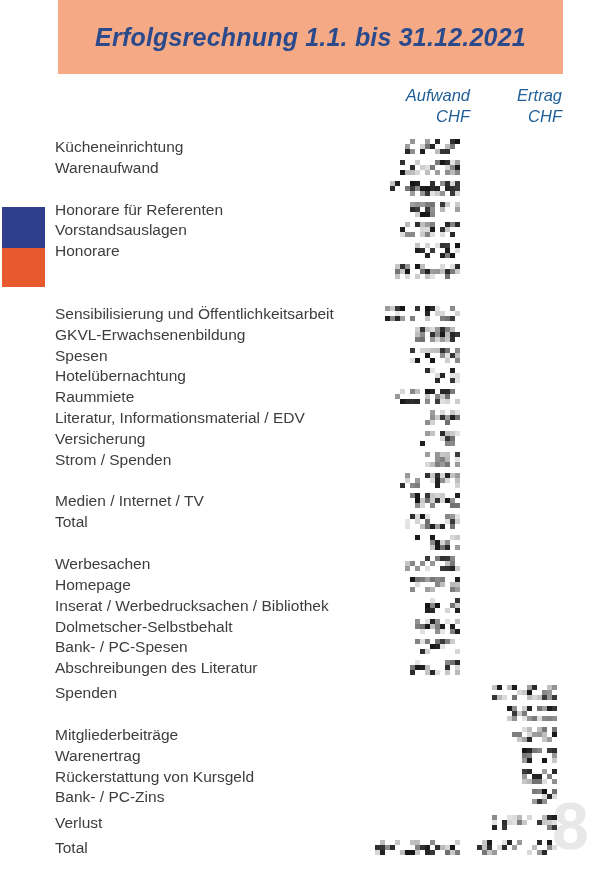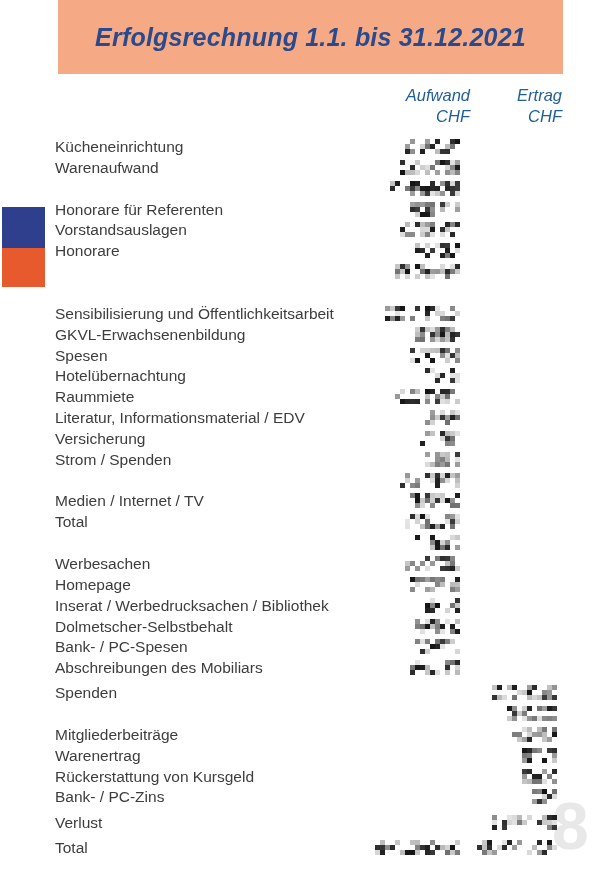--- a/index.html
+++ b/index.html
@@ -927,21 +927,21 @@
           <i style="background: rgb(208, 208, 208);"></i>
           <i style="background: transparent;"></i>
           <i style="background: transparent;"></i>
           <i style="background: transparent;"></i>
           <i style="background: transparent;"></i>
           <i style="background: transparent;"></i>
           <i style="background: rgb(214, 214, 214);"></i>
         </span>
       </div>
       <div class="row" style="top: 658.25px;">
-        <span class="lab">Abschreibungen des Mobiliars</span>
+        <span class="lab">Abschreibungen des Literatur</span>
         <span class="pix aufwand" style="width: 50px;">
           <i style="background: transparent;"></i>
           <i style="background: rgb(228, 228, 228);"></i>
           <i style="background: transparent;"></i>
           <i style="background: transparent;"></i>
           <i style="background: transparent;"></i>
           <i style="background: transparent;"></i>
           <i style="background: transparent;"></i>
           <i style="background: rgb(135, 135, 135);"></i>
           <i style="background: rgb(114, 114, 114);"></i>

